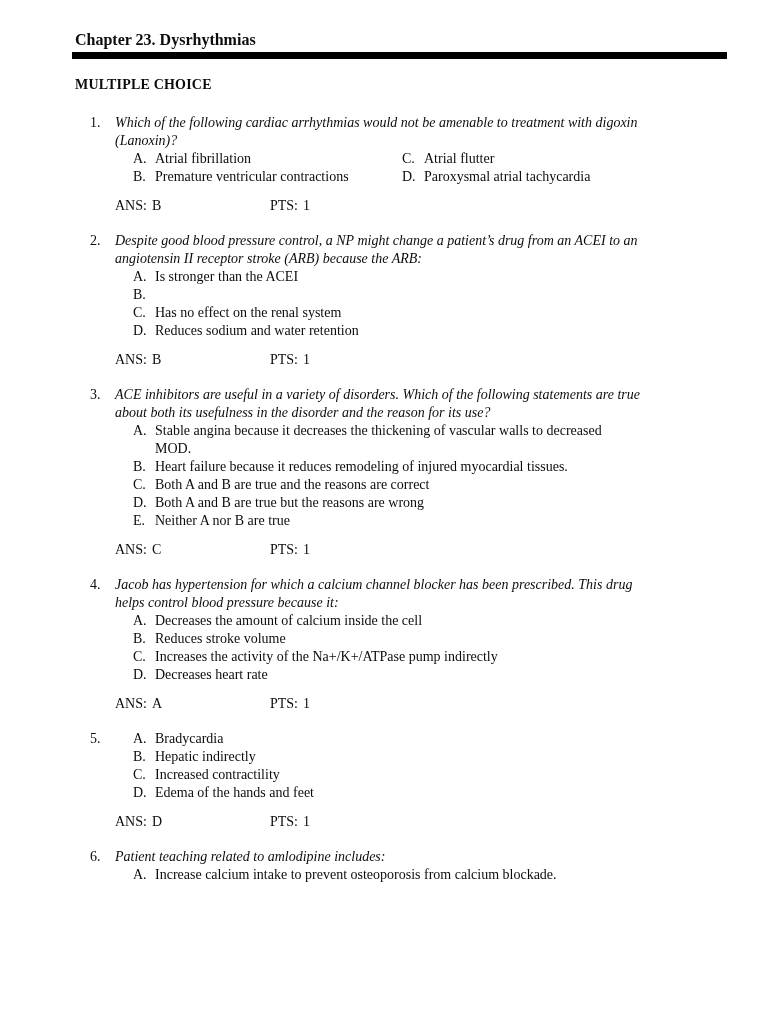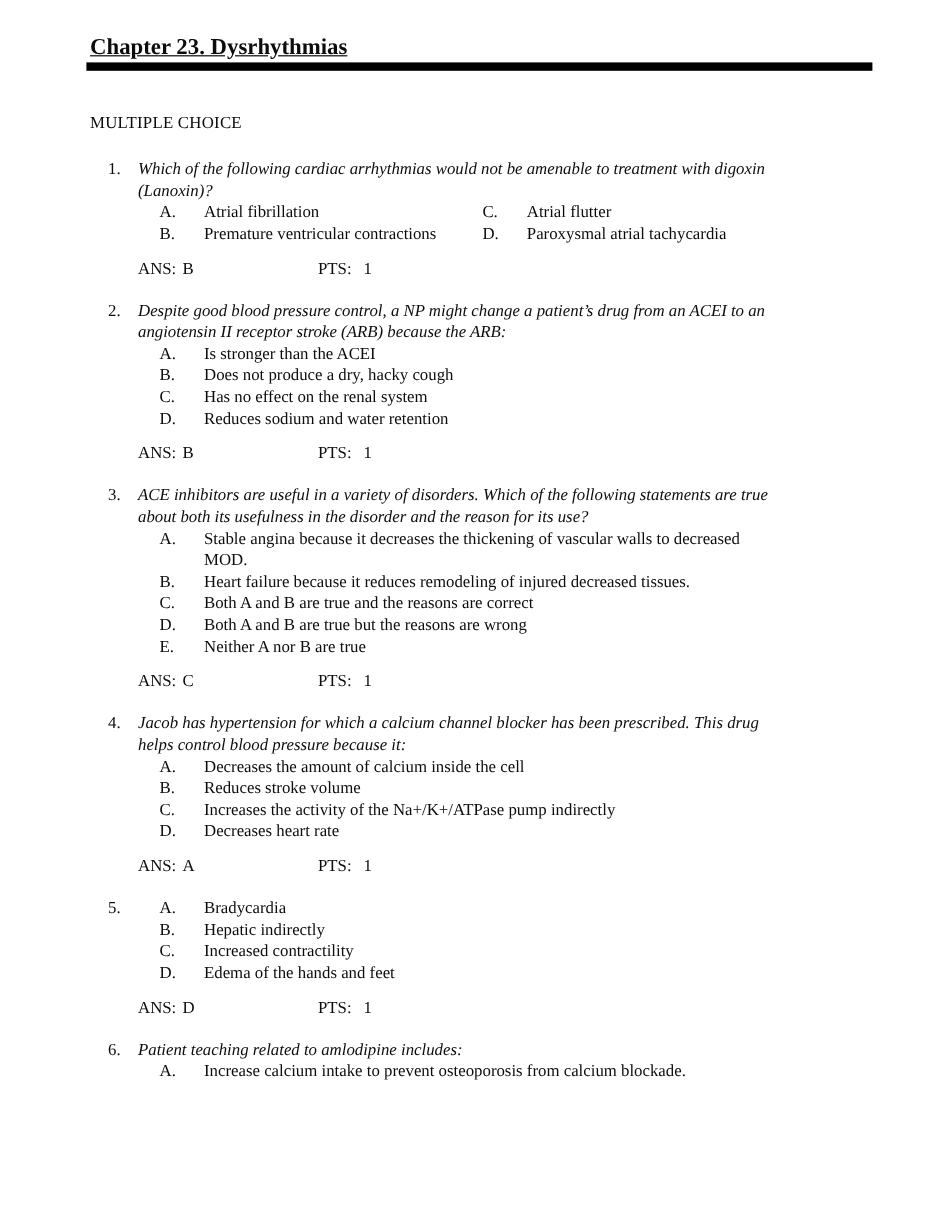--- a/index.html
+++ b/index.html
@@ -13,34 +13,33 @@
     color: #0c0c0c;
     font-family: "Liberation Serif", "DejaVu Serif", serif;
     font-size: 14px;
     line-height: 18px;
     overflow: hidden;
   }
   .chapter-header {
     margin: 30px 55px 0 72px;
   }
   .chapter-title {
-    font-size: 19px;
+    font-size: 16px;
     font-weight: bold;
     margin: 0 0 3px 3px;
     line-height: 19px;
-    text-decoration: underline;
   }
   .header-rule {
     height: 7px;
     background: #000000;
   }
   .section-heading {
     font-size: 14px;
-    font-weight: normal;
-    margin: 37px 0 0 75px;
+    font-weight: bold;
+    margin: 18px 0 0 75px;
     line-height: 16px;
     letter-spacing: 0.2px;
   }
   .questions {
     margin: 21px 60px 0 90px;
   }
   .question {
     display: flex;
     margin-bottom: 17px;
   }
@@ -59,35 +58,34 @@
   .option {
     display: flex;
     padding-left: 18px;
   }
   .opt-letter {
     width: 22px;
     flex: none;
   }
   .opt-text {
     white-space: pre-line;
-    margin-left: 15px;
   }
   .options.two-col {
     display: grid;
     grid-template-columns: 269px 1fr;
     grid-template-rows: repeat(2, auto);
     grid-auto-flow: column;
   }
   .answer-line {
     display: flex;
     margin-top: 11px;
   }
   .ans-label { width: 37px; flex: none; }
   .ans-value { width: 113px; flex: none; }
-  .pts-label { width: 38px; flex: none; }
+  .pts-label { width: 38px; flex: none; text-align: center; }
 </style>
 </head>
 <body>
 
 <div class="page">
   <header class="chapter-header">
     <h1 class="chapter-title">Chapter 23. Dysrhythmias</h1>
     <div class="header-rule"></div>
   </header>
 
@@ -130,21 +128,20 @@
         <div class="q-body">
           <div class="q-text">Despite good blood pressure control, a NP might change a patient’s drug from an ACEI to an
 angiotensin II receptor stroke (ARB) because the ARB:</div>
           <div class="options">
             <div class="option">
               <span class="opt-letter">A.</span>
               <span class="opt-text">Is stronger than the ACEI</span>
             </div>
             <div class="option">
               <span class="opt-letter">B.</span>
-              <span class="opt-text">Does not produce a dry, hacky cough</span>
             </div>
             <div class="option">
               <span class="opt-letter">C.</span>
               <span class="opt-text">Has no effect on the renal system</span>
             </div>
             <div class="option">
               <span class="opt-letter">D.</span>
               <span class="opt-text">Reduces sodium and water retention</span>
             </div>
           </div>
@@ -162,21 +159,21 @@
           <div class="q-text">ACE inhibitors are useful in a variety of disorders. Which of the following statements are true
 about both its usefulness in the disorder and the reason for its use?</div>
           <div class="options">
             <div class="option">
               <span class="opt-letter">A.</span>
               <span class="opt-text">Stable angina because it decreases the thickening of vascular walls to decreased
 MOD.</span>
             </div>
             <div class="option">
               <span class="opt-letter">B.</span>
-              <span class="opt-text">Heart failure because it reduces remodeling of injured decreased tissues.</span>
+              <span class="opt-text">Heart failure because it reduces remodeling of injured myocardial tissues.</span>
             </div>
             <div class="option">
               <span class="opt-letter">C.</span>
               <span class="opt-text">Both A and B are true and the reasons are correct</span>
             </div>
             <div class="option">
               <span class="opt-letter">D.</span>
               <span class="opt-text">Both A and B are true but the reasons are wrong</span>
             </div>
             <div class="option">

